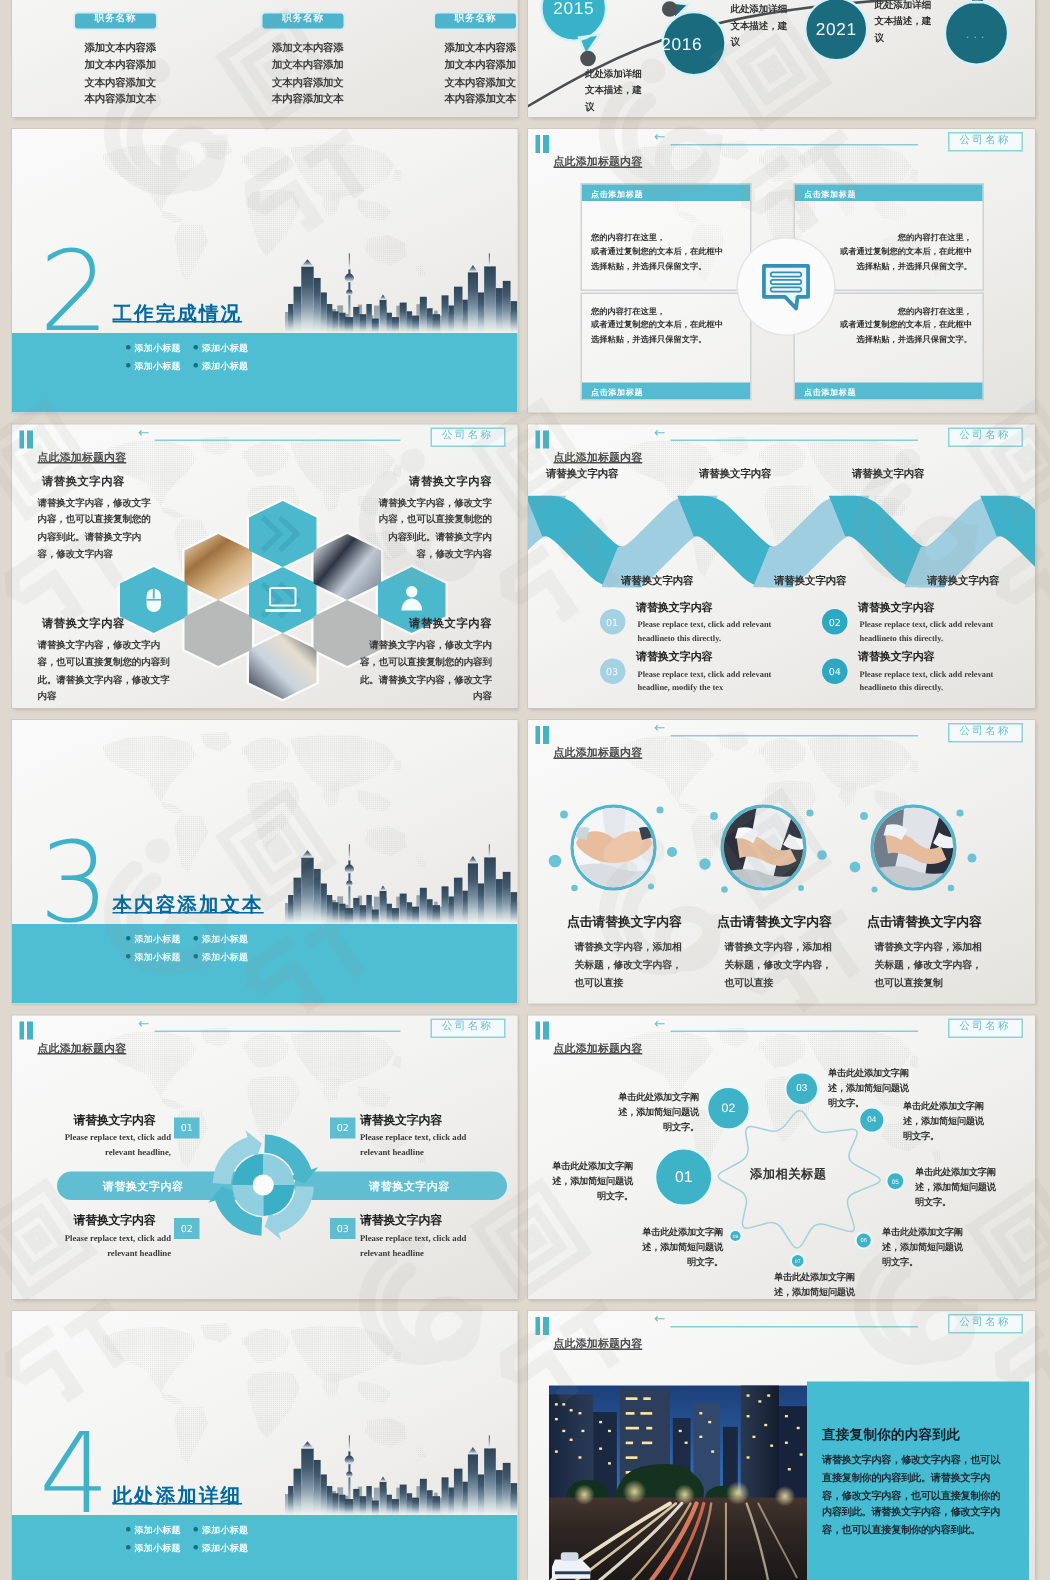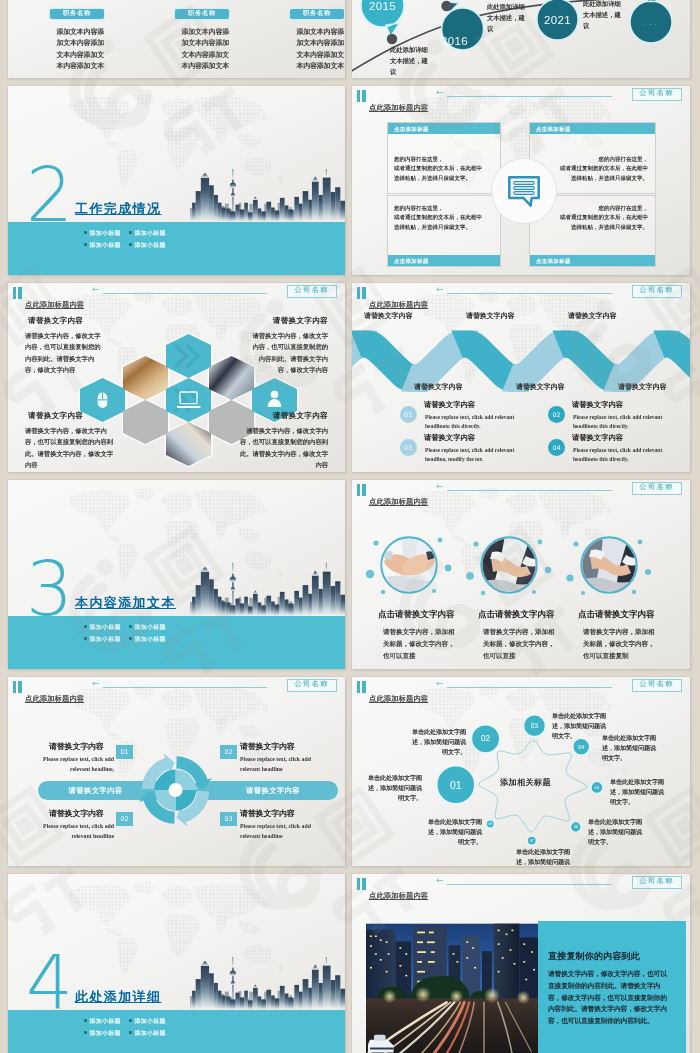--- a/index.html
+++ b/index.html
@@ -24,21 +24,21 @@
   .hbars i{position:absolute;top:0;width:3.4px;height:12px;background:#44b3c6;}
   .hbars i:nth-child(1){left:0;}
   .hbars i:nth-child(2){left:5.8px;}
   .htxt{position:absolute;left:17px;top:17px;font-size:7.3px;color:#4a4a4a;
         letter-spacing:.1px;font-weight:bold;white-space:nowrap;text-decoration:underline;}
   .harrow{position:absolute;left:84px;top:2px;font-size:9px;color:#6dc0d0;line-height:1;
           font-family:"DejaVu Sans",sans-serif;}
   .hline{position:absolute;left:95px;right:78px;top:9.5px;height:1.2px;background:#8acdd9;}
   .cbox{position:absolute;right:8px;top:1.5px;border:1px solid #8ed0db;
         padding:1.5px 7px 2.5px;font-size:7px;color:#6bbecd;letter-spacing:1.6px;
-        background:#f4fafb;font-weight:bold;line-height:1;}
+        background:#f4fafb;font-weight:normal;line-height:1;}
 
   
   .band{position:absolute;left:0;bottom:0;width:100%;height:53px;background:#4fbdd2;}
   .dnum{position:absolute;left:18px;top:72px;font-size:74px;line-height:74px;
         color:#3fb2c9;font-family:"DejaVu Sans",sans-serif;font-weight:300;letter-spacing:-2px;}
   .dtitle{position:absolute;left:67px;top:114px;font-size:13px;color:#0369a1;
           font-weight:bold;letter-spacing:1.4px;white-space:nowrap;line-height:17px;text-decoration:underline;}
   .dbul{position:absolute;left:76px;top:141px;width:90px;display:flex;flex-wrap:wrap;}
   .dbul span{width:50%;font-size:6px;color:#f0fcfe;padding:2px 0;white-space:nowrap;
              font-weight:bold;letter-spacing:.2px;line-height:8.2px;}
@@ -264,21 +264,21 @@
              M34 136 l4.5 11.5 l9 -13.5 z" fill="#38b2c8" stroke="#d3f1f7" stroke-width="1.5"></path>
     <circle cx="40" cy="150" r="5.2" fill="#4d5154"></circle>
     <path d="M110.6 140 m-21 0 a21 21 0 1 0 42 0 a21 21 0 1 0 -42 0
              M98 123 l-5.5 -10.5 l14.5 1.5 z" fill="#1a6b7e" stroke="#d3f1f7" stroke-width="1.5"></path>
     <circle cx="94.5" cy="117" r="5.2" fill="#4d5154"></circle>
     <circle cx="205.5" cy="130.4" r="20.6" fill="#1a6b7e" stroke="#d3f1f7" stroke-width="1.5"></circle>
     <path d="M299 133 m-21 0 a21 21 0 1 0 42 0 a21 21 0 1 0 -42 0
              M295 112.5 l2.5 -11 l7.5 11 z" fill="#1a6b7e" stroke="#d3f1f7" stroke-width="1.5"></path>
   </svg>
   <div class="bub" style="left:9px;top:106px;width:43px;height:21px;font-size:11.5px;letter-spacing:.4px">2015</div>
-  <div class="bub" style="left:89px;top:141px;width:27px;height:21px;font-size:11.5px;letter-spacing:.4px">2016</div>
+  <div class="bub" style="left:89px;top:130px;width:27px;height:21px;font-size:11.5px;letter-spacing:.4px">2016</div>
   <div class="bub" style="left:184px;top:120px;width:43px;height:21px;font-size:11.5px;letter-spacing:.4px">2021</div>
   <div class="bub" style="left:278px;top:123px;width:43px;height:21px;font-size:8px;letter-spacing:2.8px;opacity:.5">...</div>
 
   <div class="tl-txt" style="left:38px;top:156px">
     <div>此处添加详细</div>
     <div>文本描述，建</div>
     <div>议</div>
   </div>
   <div class="tl-txt" style="left:135px;top:113px">
     <div>此处添加详细</div>

